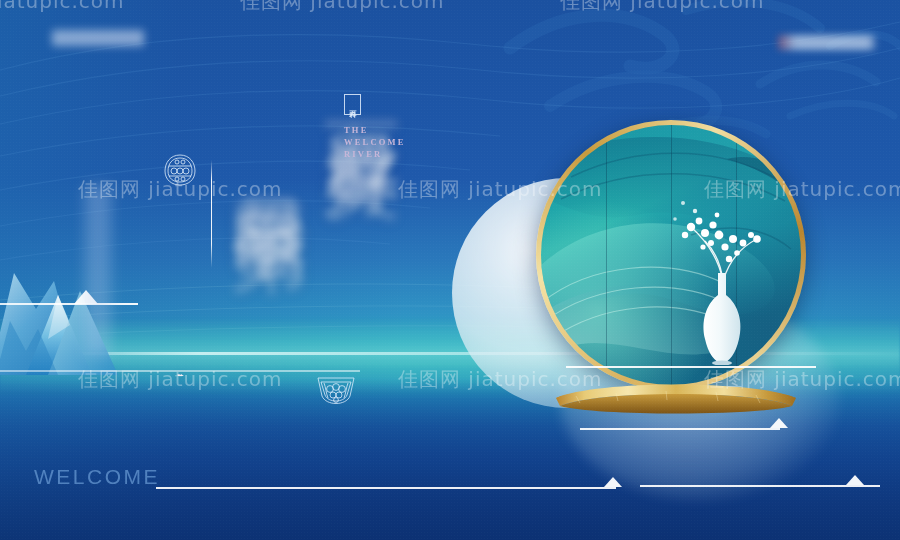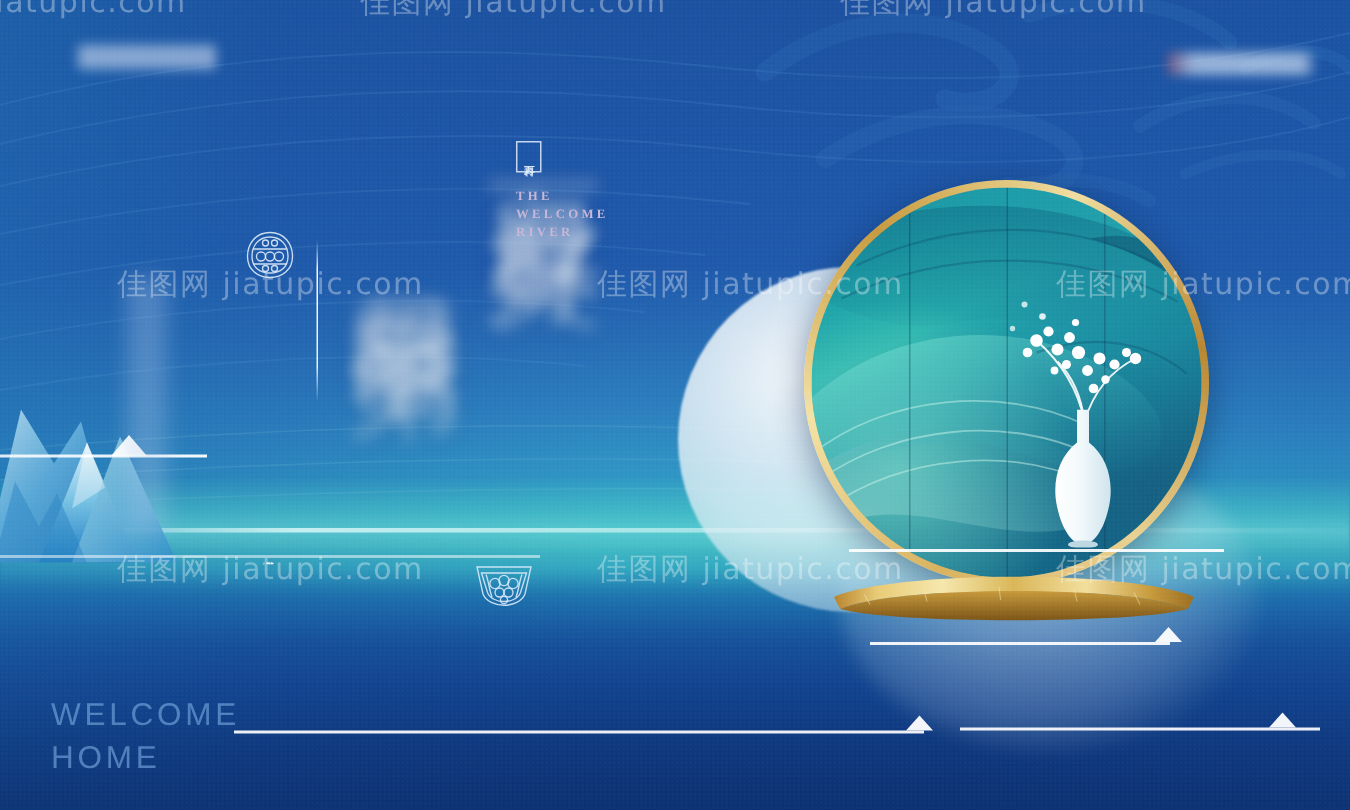--- a/index.html
+++ b/index.html
@@ -429,21 +429,20 @@
         <path d="M32 9 C30 14, 30 19, 28 24"></path>
     </g>
   </svg>
 
   <div class="vline"></div>
 
   <div class="sub">盛大交付</div>
 
   <div class="welcome">
     <div>WELCOME</div>
-    <div>HOME</div>
   </div>
 
   <div class="aline" style="left:566px;top:366px;width:250px;"></div>
   <div class="aline" style="left:580px;top:428px;width:200px;"></div>
   <div class="apeak" style="left:770px;top:418px;"></div>
   <div class="aline" style="left:156px;top:487px;width:460px;"></div>
   <div class="apeak" style="left:604px;top:477px;"></div>
   <div class="aline" style="left:640px;top:485px;width:240px;"></div>
   <div class="apeak" style="left:846px;top:475px;"></div>
   <div class="aline" style="left:0px;top:370px;width:360px;opacity:.55;"></div>

